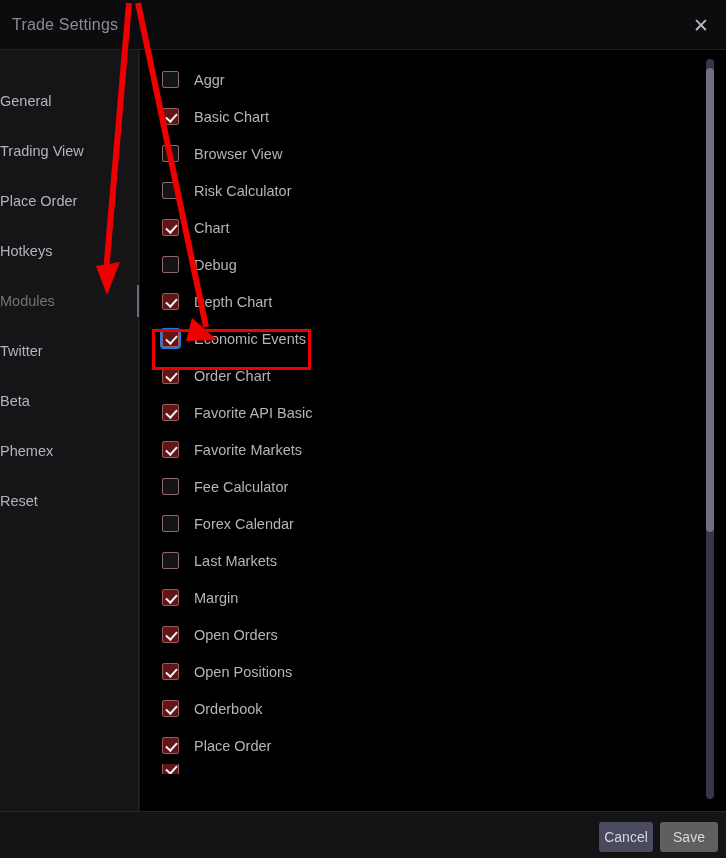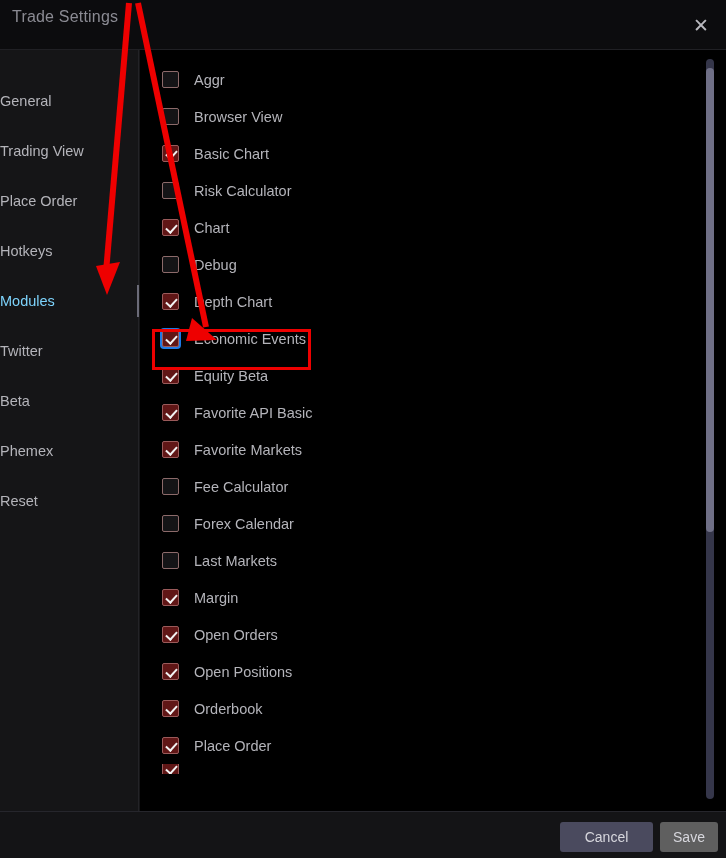--- a/index.html
+++ b/index.html
@@ -16,21 +16,21 @@
   }
 
   
   .header {
     position:absolute; left:0; top:0;
     width:726px; height:50px;
     background:#0c0c0e;
     border-bottom:1px solid #202024;
   }
   .header-title {
-    position:absolute; left:12px; top:8px;
+    position:absolute; left:12px; top:16px;
     font-size:16px; color:#8b8b93;
     letter-spacing:.2px;
   }
   .close-btn {
     position:absolute; right:8px; top:8px;
     width:34px; height:34px;
     display:flex; align-items:center; justify-content:center;
     color:#b9b9bf; font-size:19px; line-height:1;
     cursor:pointer;
   }
@@ -52,21 +52,21 @@
   }
   .nav-item {
     position:relative;
     height:50px;
     display:flex; align-items:center;
     font-size:14.5px;
     color:#b4b4ba;
     cursor:pointer;
     white-space:nowrap;
   }
-  .nav-item.dim { color:#7dd3fc; }
+  .nav-item.dim { color:#737373; }
   .nav-item.active::after {
     content:"";
     position:absolute; right:-1px; top:9px;
     width:2px; height:32px;
     background:#6b6b78;
   }
 
   
   .panel {
     position:absolute; left:140px; top:0;
@@ -148,21 +148,21 @@
   .btn {
     position:absolute; top:10px;
     height:30px;
     border:none; border-radius:3px;
     font-size:14px;
     font-family:"Liberation Sans", sans-serif;
     color:#d7d7dd;
     cursor:pointer;
     display:flex; align-items:center; justify-content:center;
   }
-  .btn-cancel { right:73px; width:93px; background:#4a4a5e; }
+  .btn-cancel { right:73px; width:54px; background:#4a4a5e; }
   .btn-save   { right:8px;  width:58px; background:#5f5f5f;margin-left:20px; }
 
   
   .anno { position:absolute; left:0; top:0; width:726px; height:858px; pointer-events:none; }
   .anno-rect {
     position:absolute;
     left:152px; top:329px;
     width:159px; height:41px;
     border:3px solid #ee0000;
     pointer-events:none;
@@ -210,26 +210,26 @@
         </div>
     </div>
 
     <div class="panel">
       <div class="list" id="module-list">
           <div class="row">
             <span class="cb off"></span>
             <span class="row-label">Aggr</span>
           </div>
           <div class="row">
+            <span class="cb on"></span>
+            <span class="row-label">Basic Chart</span>
+          </div>
+          <div class="row">
             <span class="cb off"></span>
             <span class="row-label">Browser View</span>
-          </div>
-          <div class="row">
-            <span class="cb on"></span>
-            <span class="row-label">Basic Chart</span>
           </div>
           <div class="row">
             <span class="cb off"></span>
             <span class="row-label">Risk Calculator</span>
           </div>
           <div class="row">
             <span class="cb on"></span>
             <span class="row-label">Chart</span>
           </div>
           <div class="row">
@@ -239,21 +239,21 @@
           <div class="row">
             <span class="cb on"></span>
             <span class="row-label">Depth Chart</span>
           </div>
           <div class="row">
             <span class="cb on focused"></span>
             <span class="row-label">Economic Events</span>
           </div>
           <div class="row">
             <span class="cb on"></span>
-            <span class="row-label">Equity Beta</span>
+            <span class="row-label">Order Chart</span>
           </div>
           <div class="row">
             <span class="cb on"></span>
             <span class="row-label">Favorite API Basic</span>
           </div>
           <div class="row">
             <span class="cb on"></span>
             <span class="row-label">Favorite Markets</span>
           </div>
           <div class="row">

